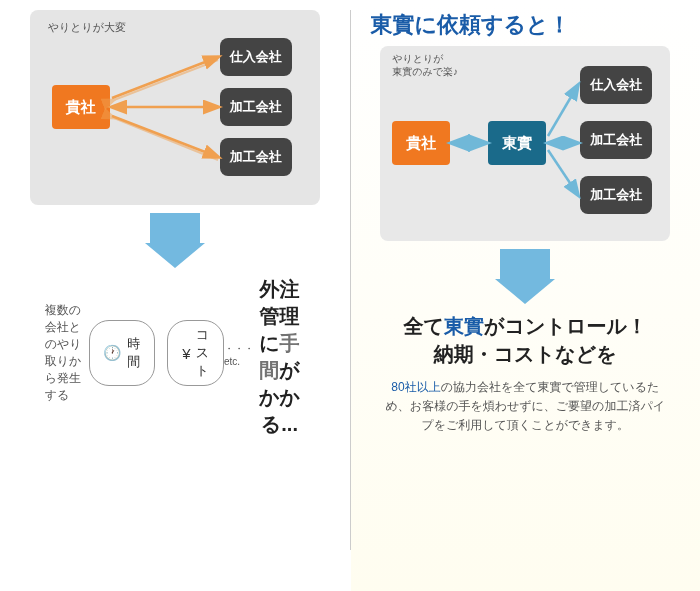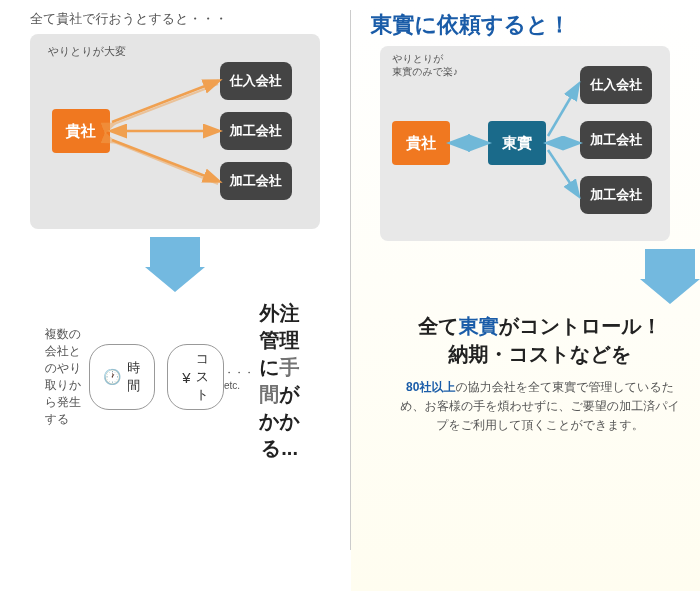--- a/index.html
+++ b/index.html
@@ -28,21 +28,21 @@
       align-items: center;
       padding-top: 10px;
     }
 
     
     .right-panel {
       width: 350px;
       height: 591px;
       display: flex;
       flex-direction: column;
-      align-items: flex-end;
+      align-items: center;
       padding-top: 10px;
       background: linear-gradient(to bottom, #fff 0%, #fffdf0 100%);
     }
 
     .panel-title {
       font-size: 13px;
       color: #555;
       margin-bottom: 6px;
       align-self: flex-start;
       padding-left: 30px;
@@ -238,21 +238,20 @@
       height: 540px;
       margin-top: 10px;
     }
   </style>
 </head>
 <body>
 
 <div class="main-container">
 
   <div class="left-panel">
-    <div class="panel-title">全て貴社で行おうとすると・・・</div>
 
     <div class="diagram-area left-diagram" style="position:relative; width:290px; height:195px;">
 
       <div class="label-small" style="top:10px; left:18px; font-size:11px; color:#555;">やりとりが大変</div>
 
       <div class="box-orange" style="top:75px; left:22px;">
         <span>貴社</span>
       </div>
 
       <div class="box-dark" style="top:28px; left:190px;">
@@ -375,17 +374,17 @@
     </div>
 
     <div class="bottom-right">
       <div class="bottom-right-title">
         <div>
           <span>全て</span><span class="highlight-blue" style="color:#1a5ca8;">東實</span><span>がコントロール！</span>
         </div>
         <div>納期・コストなどを</div>
       </div>
       <div class="bottom-right-desc">
-        <span class="highlight-blue" style="color:#1a5ca8; font-weight:bold;">80社以上</span><span>の協力会社を全て東實で管理しているため、お客様の手を煩わせずに、ご要望の加工済パイプをご利用して頂くことができます。</span>
+        <span class="highlight-blue" style="color:#1a5ca8; font-weight:normal;">80社以上</span><span>の協力会社を全て東實で管理しているため、お客様の手を煩わせずに、ご要望の加工済パイプをご利用して頂くことができます。</span>
       </div>
     </div>
   </div>
 </div>
 
 </body></html>

